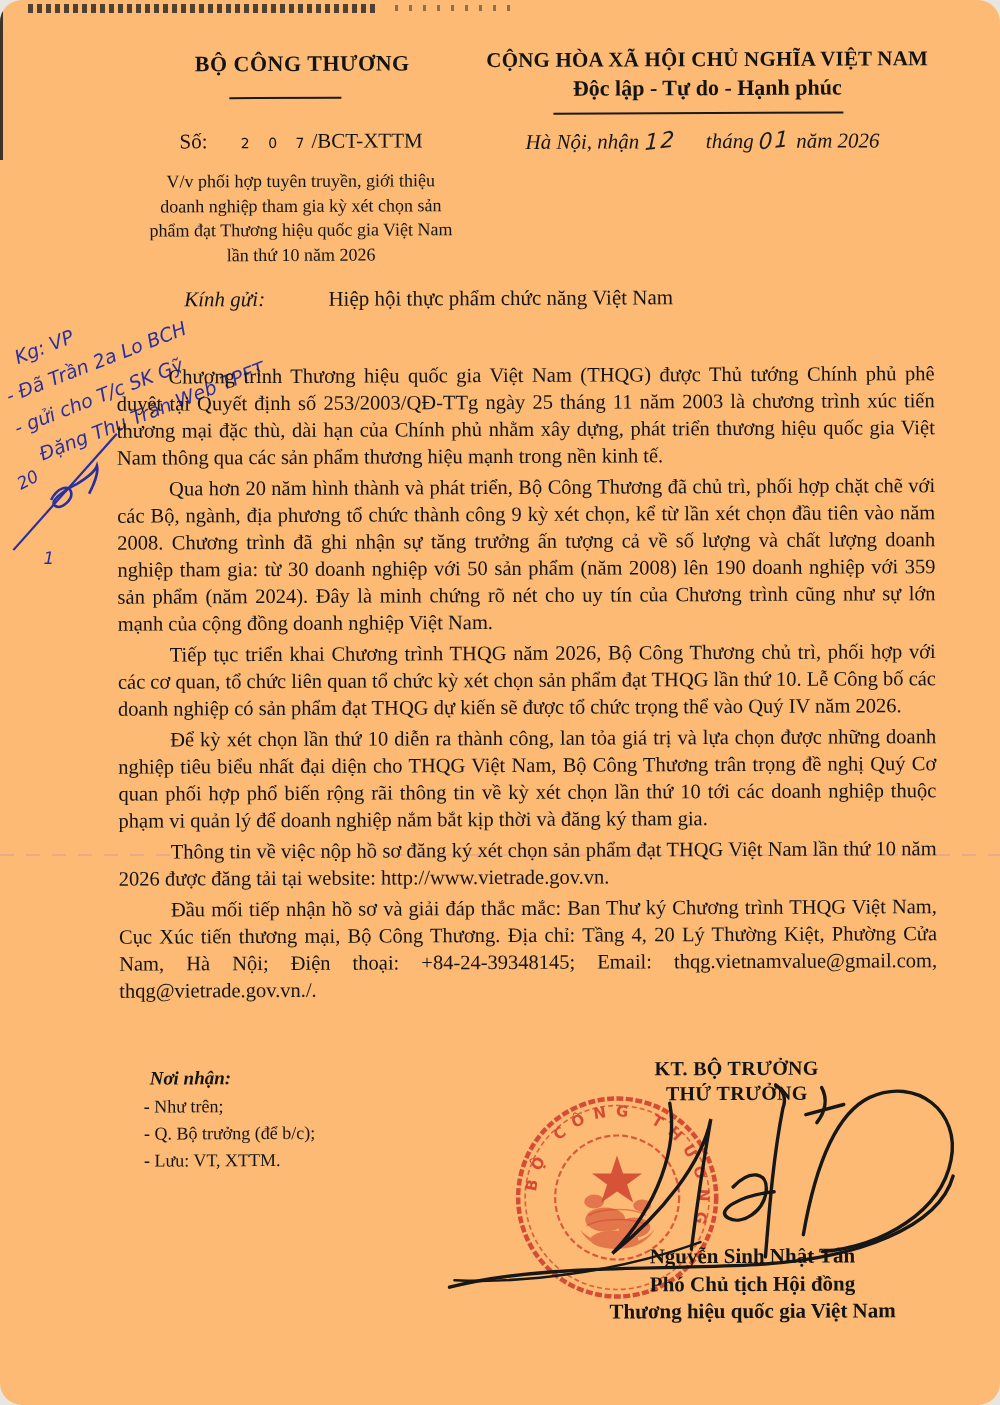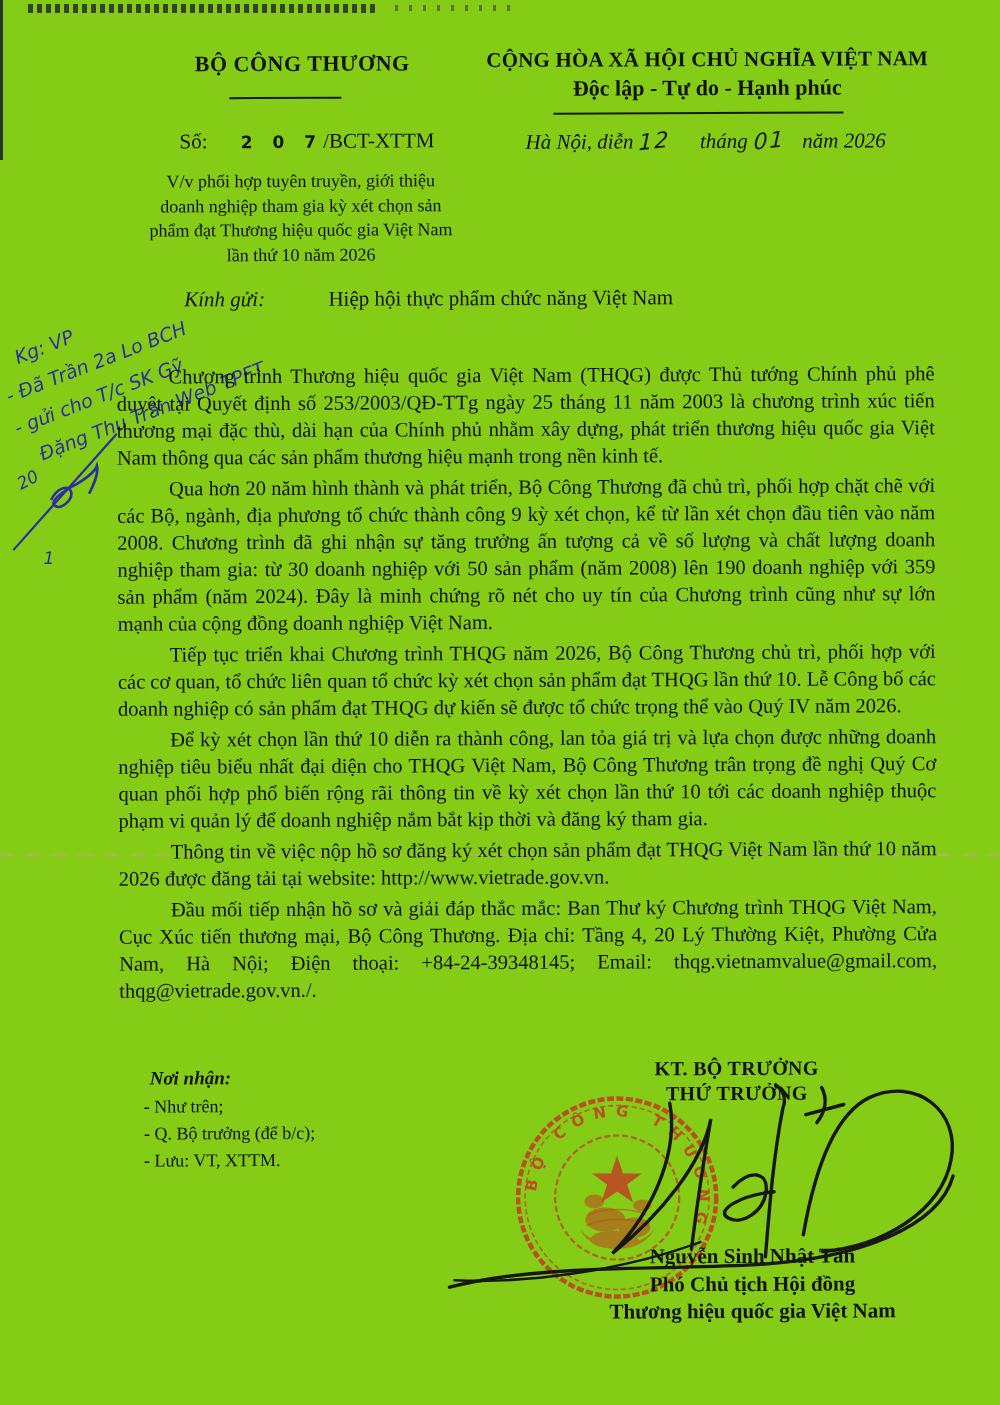--- a/index.html
+++ b/index.html
@@ -1,31 +1,31 @@
 <!DOCTYPE html>
 <html><head>
 <meta charset="utf-8">
 <style>
   html,body{margin:0;padding:0;background:#e8e6e1;}
   .page{
     position:relative;width:1000px;height:1405px;margin:0 auto;
-    background:#84cc16;overflow:hidden;
-    font-family:"Liberation Serif", serif;color:#141414;
+    background:#fdba74;overflow:hidden;
+    font-family:"Liberation Serif", serif;color:#141414;border-radius:22px;
   }
   .doc{position:absolute;inset:0;transform:rotate(-0.25deg);}
   .abs{position:absolute;}
   .ctr{text-align:center;}
   .b{font-weight:bold;}
   .i{font-style:italic;}
   .org-name{font-size:22px;letter-spacing:.5px;}
   .nat1{font-size:21px;letter-spacing:.2px;}
   .nat2{font-size:22px;}
   .rule{background:#1a1a1a;height:2px;}
   .num-line{font-size:21px;}
-  .num-stamp{font-family:"DejaVu Sans", sans-serif;font-weight:bold;font-size:17px;letter-spacing:7px;}
+  .num-stamp{font-family:"DejaVu Sans", sans-serif;font-weight:normal;font-size:14px;letter-spacing:7px;}
   .date-line{font-size:21px;font-style:italic;}
   .hand-digit{font-family:"DejaVu Sans", sans-serif;font-style:italic;color:#1d1d1d;
     display:inline-block;transform:rotate(-6deg) skewX(-8deg);font-size:22px;letter-spacing:2px;}
   .subject{font-size:18px;line-height:24.5px;}
   .salute{font-size:21px;}
   .bodytext{font-size:20.5px;line-height:27px;text-align:justify;}
   .bodytext p{margin:0 0 4px 0;text-indent:52px;}
   .note-blue{font-family:"DejaVu Sans", sans-serif;font-style:italic;color:#2b2f9e;
     font-size:19px;line-height:33px;white-space:nowrap;}
   .footer-label{font-size:19px;}
@@ -69,25 +69,25 @@
       <div class="b nat2" style="margin-top:3px;">Độc lập - Tự do - Hạnh phúc</div>
     </div>
     <div class="abs rule" style="left:556px;top:113px;width:290px;"></div>
 
     <div class="abs num-line" style="left:182px;top:128px;">
       <span>Số:</span>
       <span class="num-stamp" style="margin-left:28px;">2 0 7</span><span class="num-line">/BCT-XTTM</span>
     </div>
 
     <div class="abs date-line" style="left:528px;top:129px;width:400px;">
-      <span>Hà Nội, diễn</span>
+      <span>Hà Nội, nhận</span>
       <span class="hand-digit">12</span>
       <span style="margin-left:24px;">tháng</span>
       <span class="hand-digit">01</span>
-      <span style="margin-left:12px;">năm 2026</span>
+      <span style="margin-left:0;">năm 2026</span>
     </div>
 
     <div class="abs ctr subject" style="left:108px;top:168px;width:390px;">
       <div>V/v phối hợp tuyên truyền, giới thiệu</div>
       <div>doanh nghiệp tham gia kỳ xét chọn sản</div>
       <div>phẩm đạt Thương hiệu quốc gia Việt Nam</div>
       <div>lần thứ 10 năm 2026</div>
     </div>
 
     <div class="abs note-blue" style="left:2px;top:300px;transform:rotate(-21deg);">

